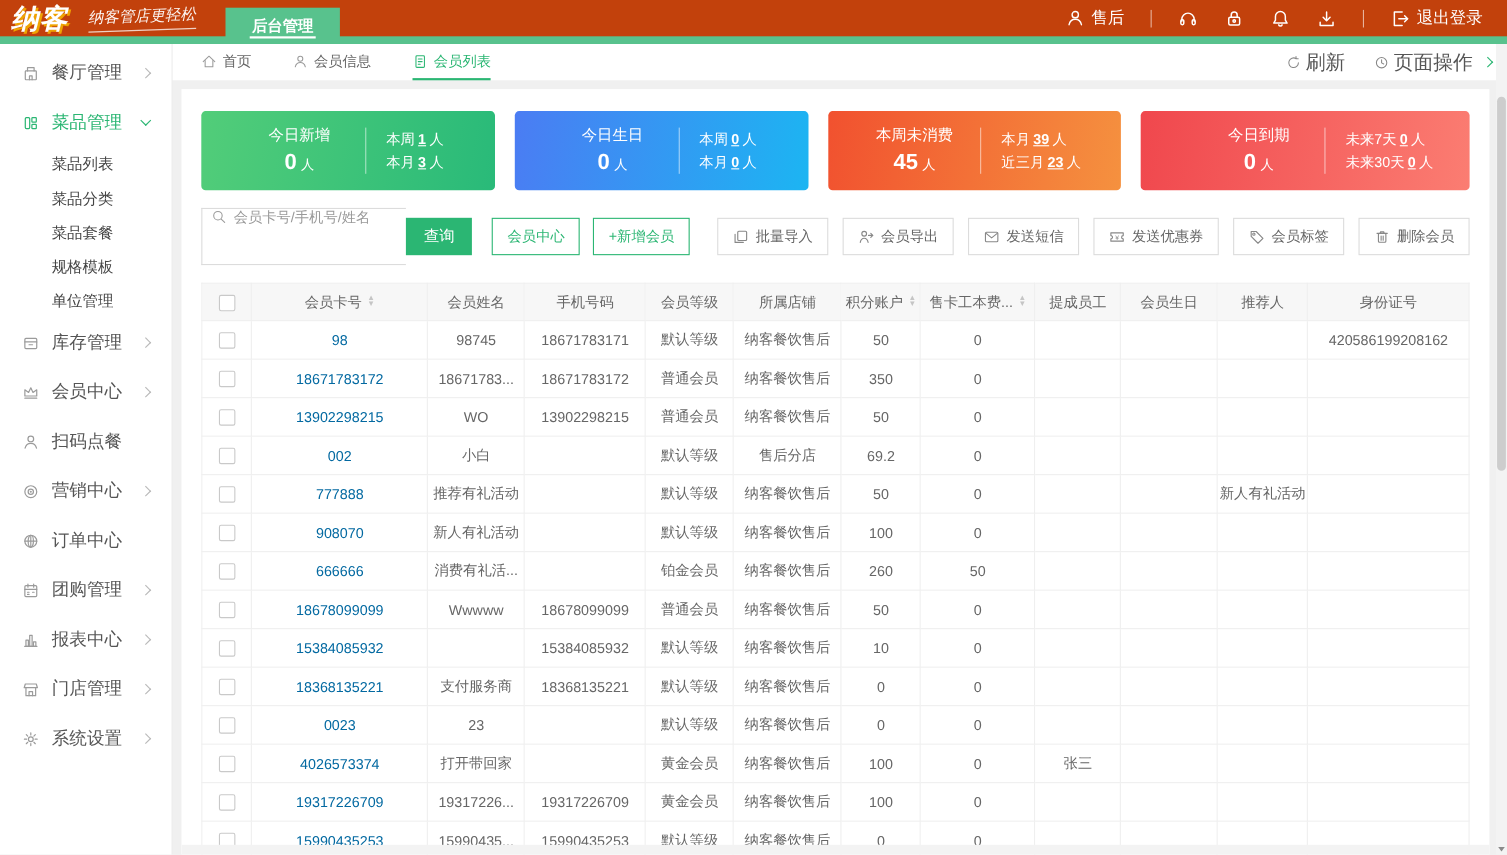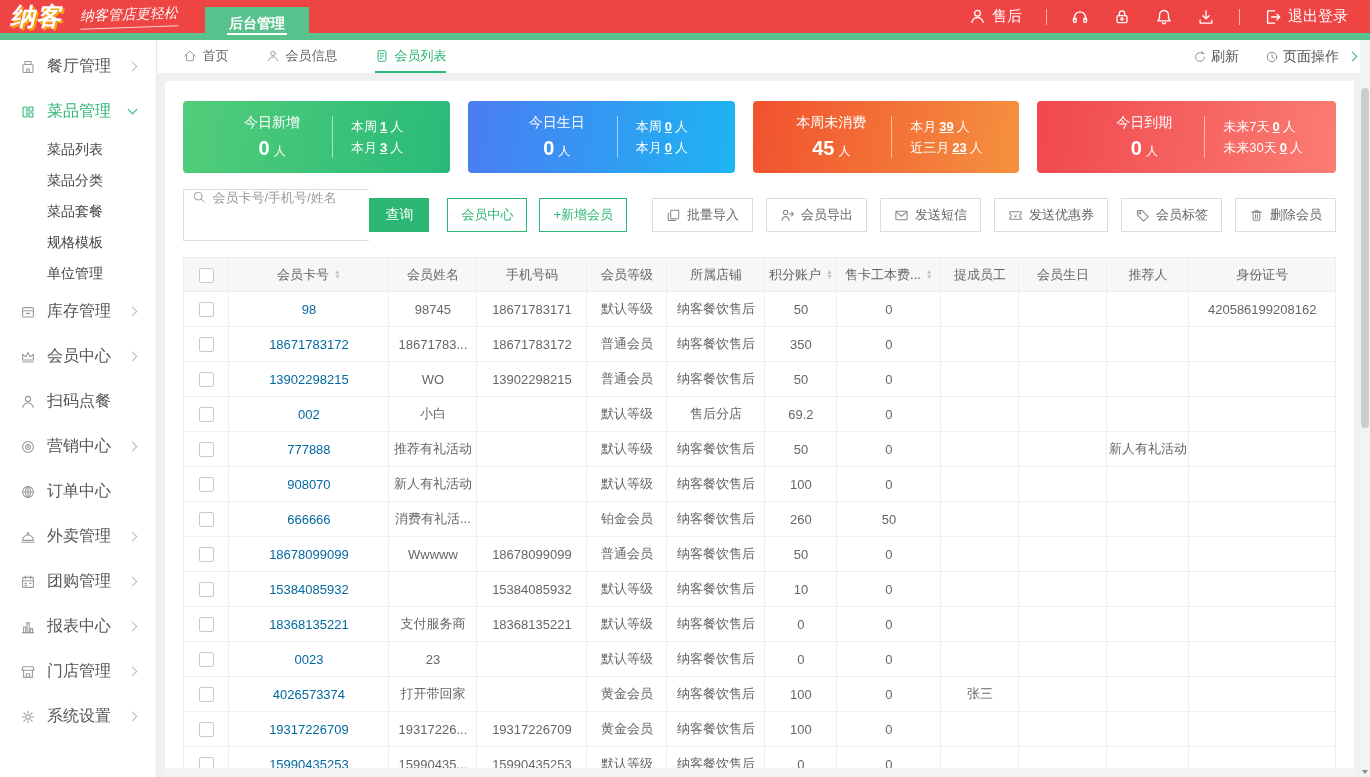--- a/index.html
+++ b/index.html
@@ -1,20 +1,20 @@
 <!DOCTYPE html>
 <html><head>
 <meta charset="utf-8">
 <style>
   * { margin:0; padding:0; box-sizing:border-box; }
   html,body { width:1370px; height:777px; overflow:hidden;
     font-family:"Liberation Sans","DejaVu Sans",sans-serif; background:#f0f0f0; }
 
   
-  .topbar { position:relative; height:40px; background:#ef4444; color:#fff; }
+  .topbar { position:relative; height:40px; background:#c2410c; color:#fff; }
   .topbar-strip { position:absolute; left:0; right:0; bottom:0; height:7px; background:#58c28d; }
   .logo-wrap { position:absolute; left:10px; top:0; height:33px; display:flex; align-items:center; }
   .logo-text { font-size:25px; font-weight:bold; font-style:italic; letter-spacing:1px;
     text-shadow:2px 2px 0 rgba(247,181,0,.85); }
   .tagline { margin-left:18px; font-size:14px; font-style:italic; transform:rotate(-2deg); opacity:.95;
     border-bottom:1px solid rgba(255,255,255,.8); padding-bottom:3px; }
   .bk-tab { position:absolute; left:205px; top:7px; height:33px; background:#58c28d;
     padding:0 24px; display:flex; align-items:center; font-size:14px; font-weight:bold; }
   .bk-tab::after { content:''; position:absolute; left:22px; right:22px; bottom:5px; height:2px; background:#fff; }
   .topbar-right { position:absolute; right:22px; top:0; height:33px; display:flex; align-items:center; gap:24px; }
@@ -36,21 +36,21 @@
   .submenu .sub-item { height:31px; display:flex; align-items:center; padding-left:47px; font-size:14px; color:#444; cursor:pointer; }
   .sub-item.active { background:#e8f8ef; color:#2bb673; }
 
   .content { flex:1; display:flex; flex-direction:column; position:relative; }
 
   
   .tabsbar { height:33px; background:#fff; display:flex; align-items:center; padding:0 14px 0 26px; }
   .tab { height:33px; display:flex; align-items:center; gap:5px; font-size:13px; color:#666;
     margin-right:38px; cursor:pointer; border-bottom:2px solid transparent; }
   .tab.active { color:#2bb673; border-bottom-color:#2bb673; }
-  .tabsbar-right { margin-left:auto; display:flex; align-items:center; gap:26px; color:#555; font-size:14px; }
+  .tabsbar-right { margin-left:auto; display:flex; align-items:center; gap:26px; color:#555; font-size:18px; }
   .tabsbar-right .tb-act { display:flex; align-items:center; gap:4px; cursor:pointer; }
 
   
   .card { margin:8px 16px 0 8px; background:#fff; flex:1; padding:20px 18px 0 18px; overflow:hidden; position:relative; }
 
   .stats { display:flex; gap:18px; }
   .stat { flex:1; height:72px; border-radius:4px; color:#fff; display:flex; align-items:center; justify-content:center; gap:18px; }
   .stat .left { text-align:center; min-width:84px; }
   .stat .left .t { font-size:14px; margin-bottom:5px; }
   .stat .left .c { font-size:20px; font-weight:bold; }
@@ -266,31 +266,20 @@
       <span class="icon">
         <svg width="16" height="16" viewBox="0 0 16 16">
             <circle class="sg" cx="8" cy="8" r="5.4"></circle>
             <path class="sg" d="M2.6 8h10.8M8 2.6v10.8"></path>
             <ellipse class="sg" cx="8" cy="8" rx="2.4" ry="5.4"></ellipse>
           </svg>
       </span>
       <span>订单中心</span>
     </div>
 
-    <div class="side-item">
-      <span class="icon">
-        <svg width="16" height="16" viewBox="0 0 16 16">
-            <path class="sg" d="M2.6 11.4a5.4 5.4 0 0 1 10.8 0z"></path>
-            <circle class="sg" cx="8" cy="4.6" r="0.9"></circle>
-            <path class="sg" d="M2 13.2h12"></path>
-          </svg>
-      </span>
-      <span>外卖管理</span>
-      <span class="chev"></span>
-    </div>
 
     <div class="side-item">
       <span class="icon">
         <svg width="16" height="16" viewBox="0 0 16 16">
             <rect class="sg" x="2.6" y="3.4" width="10.8" height="10" rx="1"></rect>
             <path class="sg" d="M5.4 2v2.8M10.6 2v2.8M2.6 6.8h10.8"></path>
             <path class="sg" d="M5 9.4h1.4M9.6 9.4H11M5 11.4h1.4"></path>
           </svg>
       </span>
       <span>团购管理</span>

